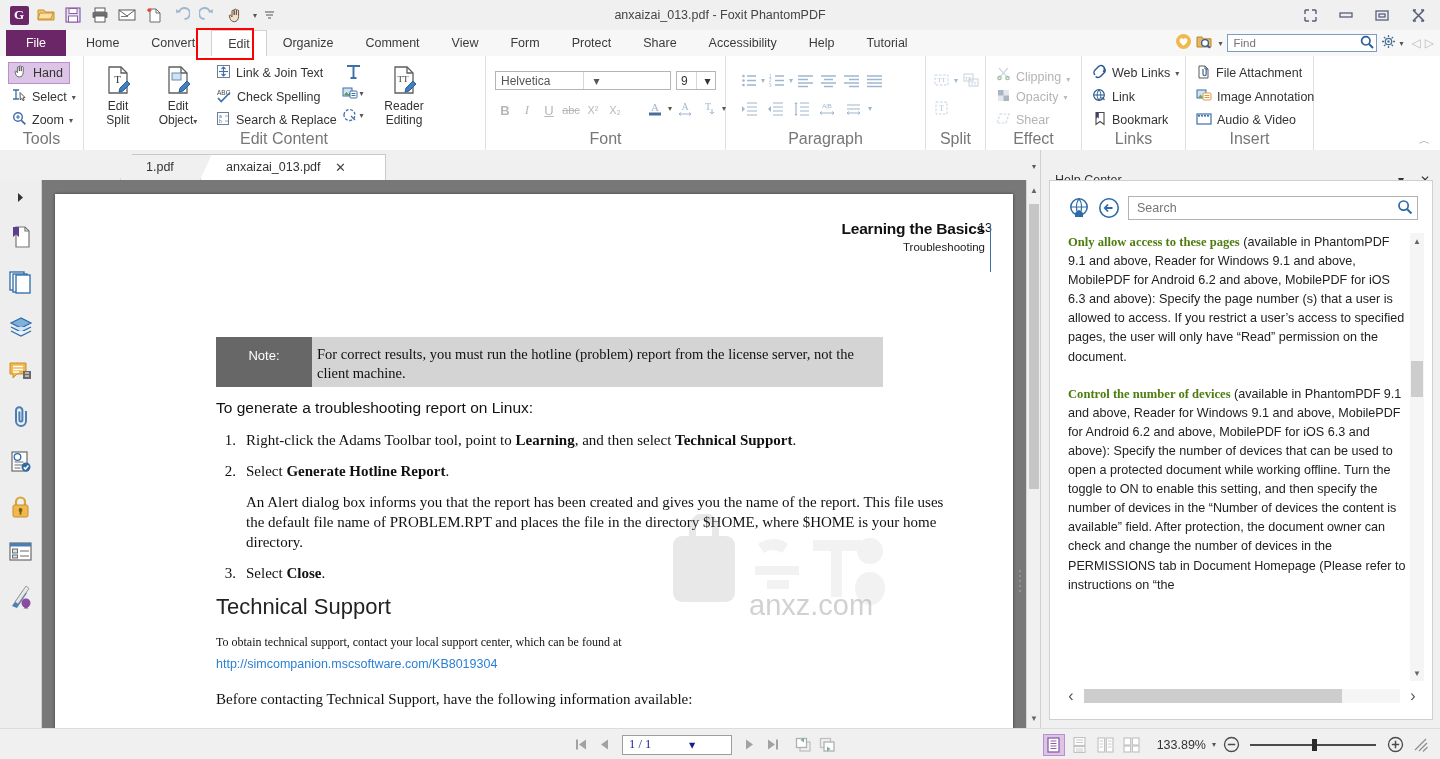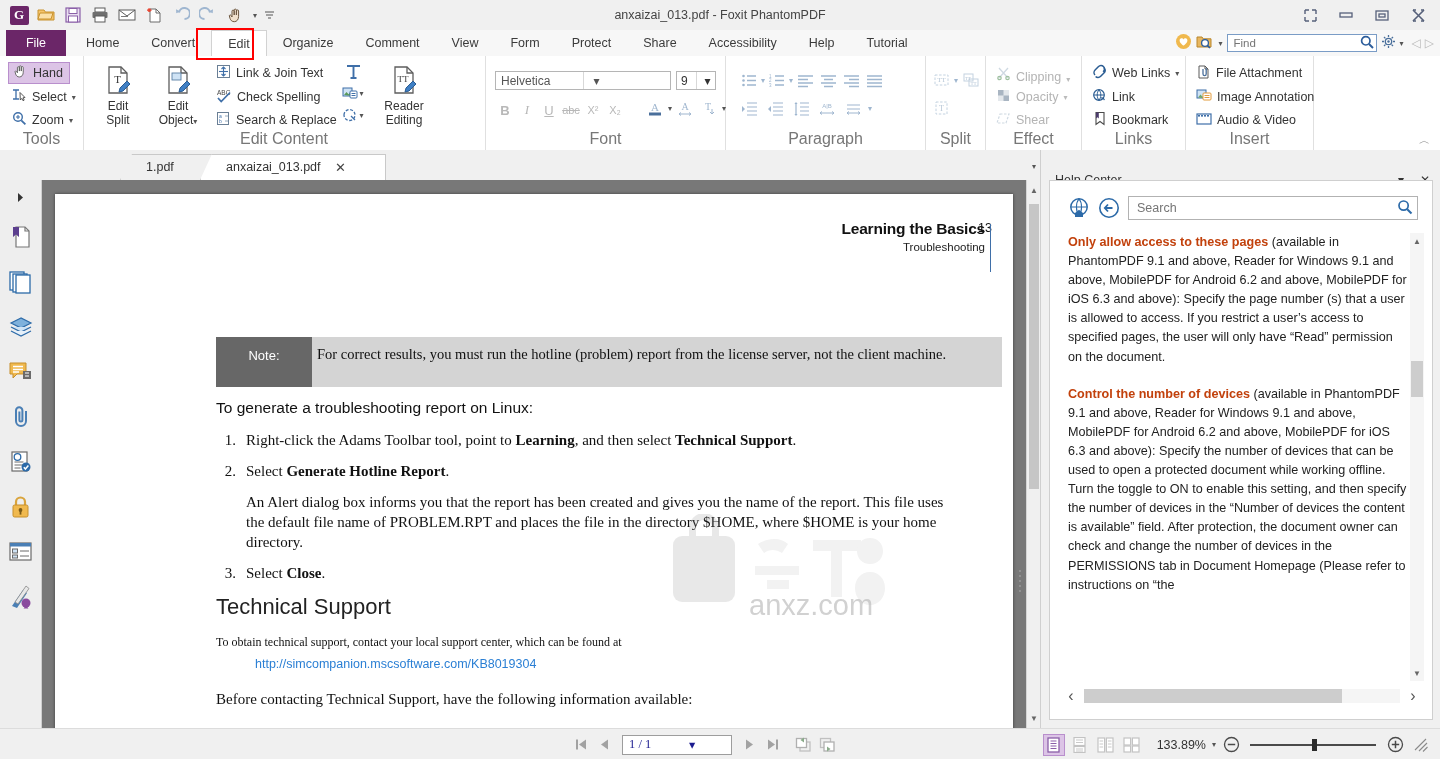--- a/index.html
+++ b/index.html
@@ -68,49 +68,49 @@
   .rail-ic{height:45px;display:flex;align-items:center;justify-content:center;cursor:pointer;}
 
   
   .docarea{position:absolute;left:42px;top:180px;width:998px;height:548px;background:#787878;overflow:hidden;}
   .page{position:absolute;left:13px;top:14px;width:958px;height:690px;background:#fff;box-shadow:0 0 3px rgba(0,0,0,.5);}
   .pg-hdr{position:absolute;right:28px;top:26px;text-align:right;}
   .pg-hdr .l1{font-size:15.5px;font-weight:bold;color:#111;font-family:"Liberation Sans",sans-serif;letter-spacing:-.2px;}
   .pg-hdr .l2{font-size:11.5px;color:#222;margin-top:3px;font-family:"Liberation Sans",sans-serif;}
   .pg-num{position:absolute;right:0;top:27px;font-size:12.5px;color:#111;}
   .hdr-rule{position:absolute;right:22px;top:30px;width:1px;height:48px;background:#3f6fa8;}
-  .notebox{position:absolute;left:161px;top:143px;width:786px;height:50px;display:flex;}
+  .notebox{position:absolute;left:161px;top:143px;width:667px;height:50px;display:flex;}
   .note-lbl{width:96px;background:#676767;color:#fff;font-size:13px;display:flex;align-items:flex-start;justify-content:center;padding-top:11px;box-sizing:border-box;font-family:"Liberation Sans",sans-serif;}
   .note-body{flex:1;background:#d4d4d4;font-family:"Liberation Serif",serif;font-size:14.5px;color:#111;padding:8px 8px 0 5px;line-height:19px;box-sizing:border-box;}
   .body-txt{position:absolute;left:161px;font-family:"Liberation Serif",serif;color:#111;}
   .h-sans{font-family:"Liberation Sans",sans-serif;}
   .ol-item{display:flex;margin-bottom:11px;}
   .ol-num{width:30px;flex:none;text-align:right;padding-right:10px;box-sizing:border-box;}
-  .link{color:#2a7fd4;font-family:"Liberation Sans",sans-serif;font-size:12.5px;margin-left:39px;}
+  .link{color:#2a7fd4;font-family:"Liberation Sans",sans-serif;font-size:12.5px;}
   .wm{position:absolute;left:608px;top:320px;width:225px;height:110px;opacity:.22;pointer-events:none;}
   .wm-txt{position:absolute;left:694px;top:395px;font-size:29px;color:#b9b9b9;opacity:.65;font-family:"Liberation Sans",sans-serif;pointer-events:none;}
   .vscroll{position:absolute;right:0;top:0;width:14px;height:548px;background:#f0f0f0;border-left:1px solid #d5d5d5;box-sizing:border-box;}
   .vs-thumb{position:absolute;left:2px;top:24px;width:10px;height:285px;background:#c6c6c6;}
   .vs-ar{position:absolute;left:0;width:14px;height:16px;display:flex;align-items:center;justify-content:center;color:#666;font-size:8px;cursor:pointer;}
   .splitgrip{position:absolute;right:16px;top:388px;width:8px;height:26px;}
 
   
   .help{position:absolute;left:1040px;top:150px;width:400px;height:578px;background:#f0f0f0;border-left:1px solid #cfcfcf;box-sizing:border-box;}
   .help-hdr{position:absolute;left:0;top:16px;width:400px;height:28px;display:flex;align-items:center;}
   .help-title{margin-left:14px;font-size:12.5px;color:#333;}
   .help-hdr-btns{position:absolute;right:8px;top:0;height:28px;display:flex;align-items:center;gap:8px;}
   .hbtn{width:16px;height:16px;display:flex;align-items:center;justify-content:center;color:#333;cursor:pointer;font-size:12px;}
   .help-body{position:absolute;left:8px;top:30px;width:384px;height:540px;background:#fff;border:1px solid #cfcfcf;box-sizing:border-box;}
   .help-search{position:absolute;left:18px;top:14px;width:350px;height:26px;display:flex;align-items:center;gap:8px;}
   .circ-btn{width:22px;height:22px;display:flex;align-items:center;justify-content:center;cursor:pointer;}
   .searchbox{flex:1;height:24px;border:1px solid #b2b2b2;background:#fff;display:flex;align-items:center;box-sizing:border-box;padding:0 4px 0 6px;}
   .searchbox input{border:none;outline:none;flex:1;font-size:12.5px;color:#333;font-family:"Liberation Sans",sans-serif;}
   .help-content{position:absolute;left:18px;top:52px;width:340px;height:448px;overflow:hidden;color:#222;font-size:12.6px;line-height:19.1px;}
   .help-content p{margin:0 0 18px 0;}
-  .help-content b{font-weight:bold;color:#c2410c;}
+  .help-content b{font-weight:bold;color:#4d7c0f;font-family:Liberation Serif, serif;}
   .help-vs{position:absolute;right:8px;top:52px;width:14px;height:448px;background:#f5f5f5;}
   .help-vs-thumb{position:absolute;left:1px;top:128px;width:12px;height:36px;background:#cdcdcd;}
   .help-hs{position:absolute;left:8px;bottom:12px;width:368px;height:22px;display:flex;align-items:center;}
   .hs-ar{width:26px;height:22px;display:flex;align-items:center;justify-content:center;color:#555;font-size:16px;cursor:pointer;}
   .hs-track{flex:1;height:14px;background:#f5f5f5;position:relative;}
   .hs-thumb{position:absolute;left:0;top:0;width:258px;height:14px;background:#cdcdcd;}
 
   
   .status{position:absolute;left:0;top:728px;width:1440px;height:31px;background:#f0f0f0;border-top:1px solid #dcdcdc;}
   .navgrp{position:absolute;left:570px;top:0;height:31px;display:flex;align-items:center;gap:2px;}

